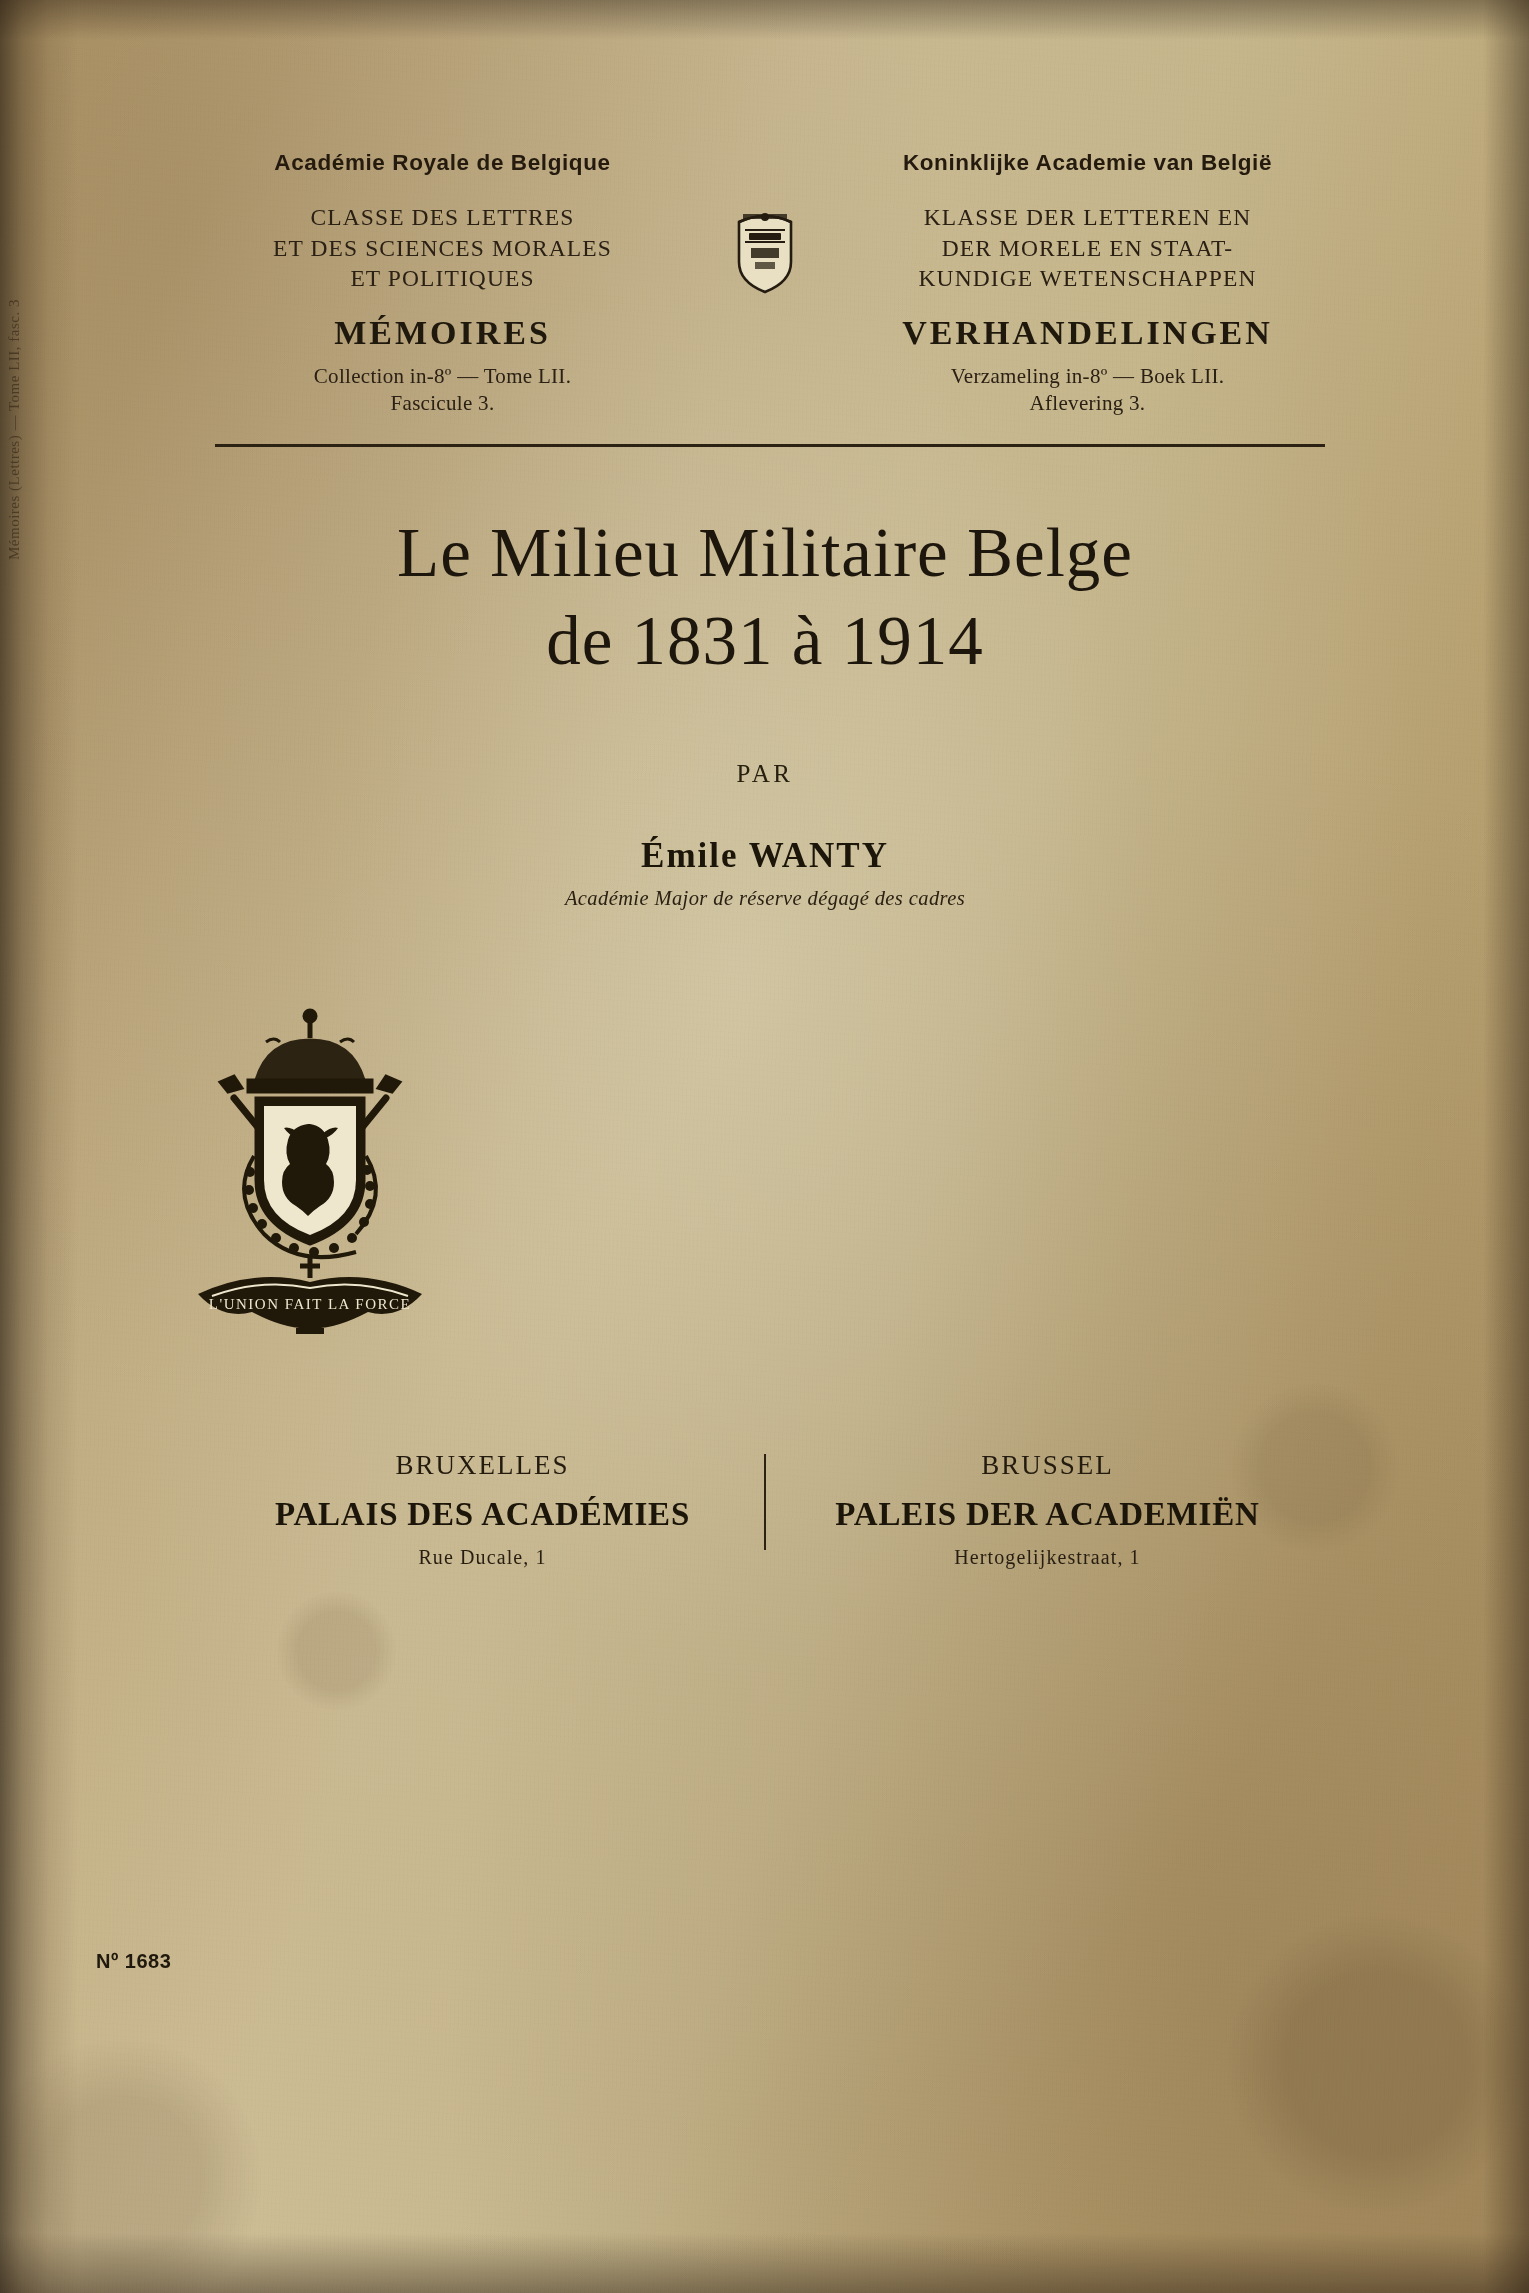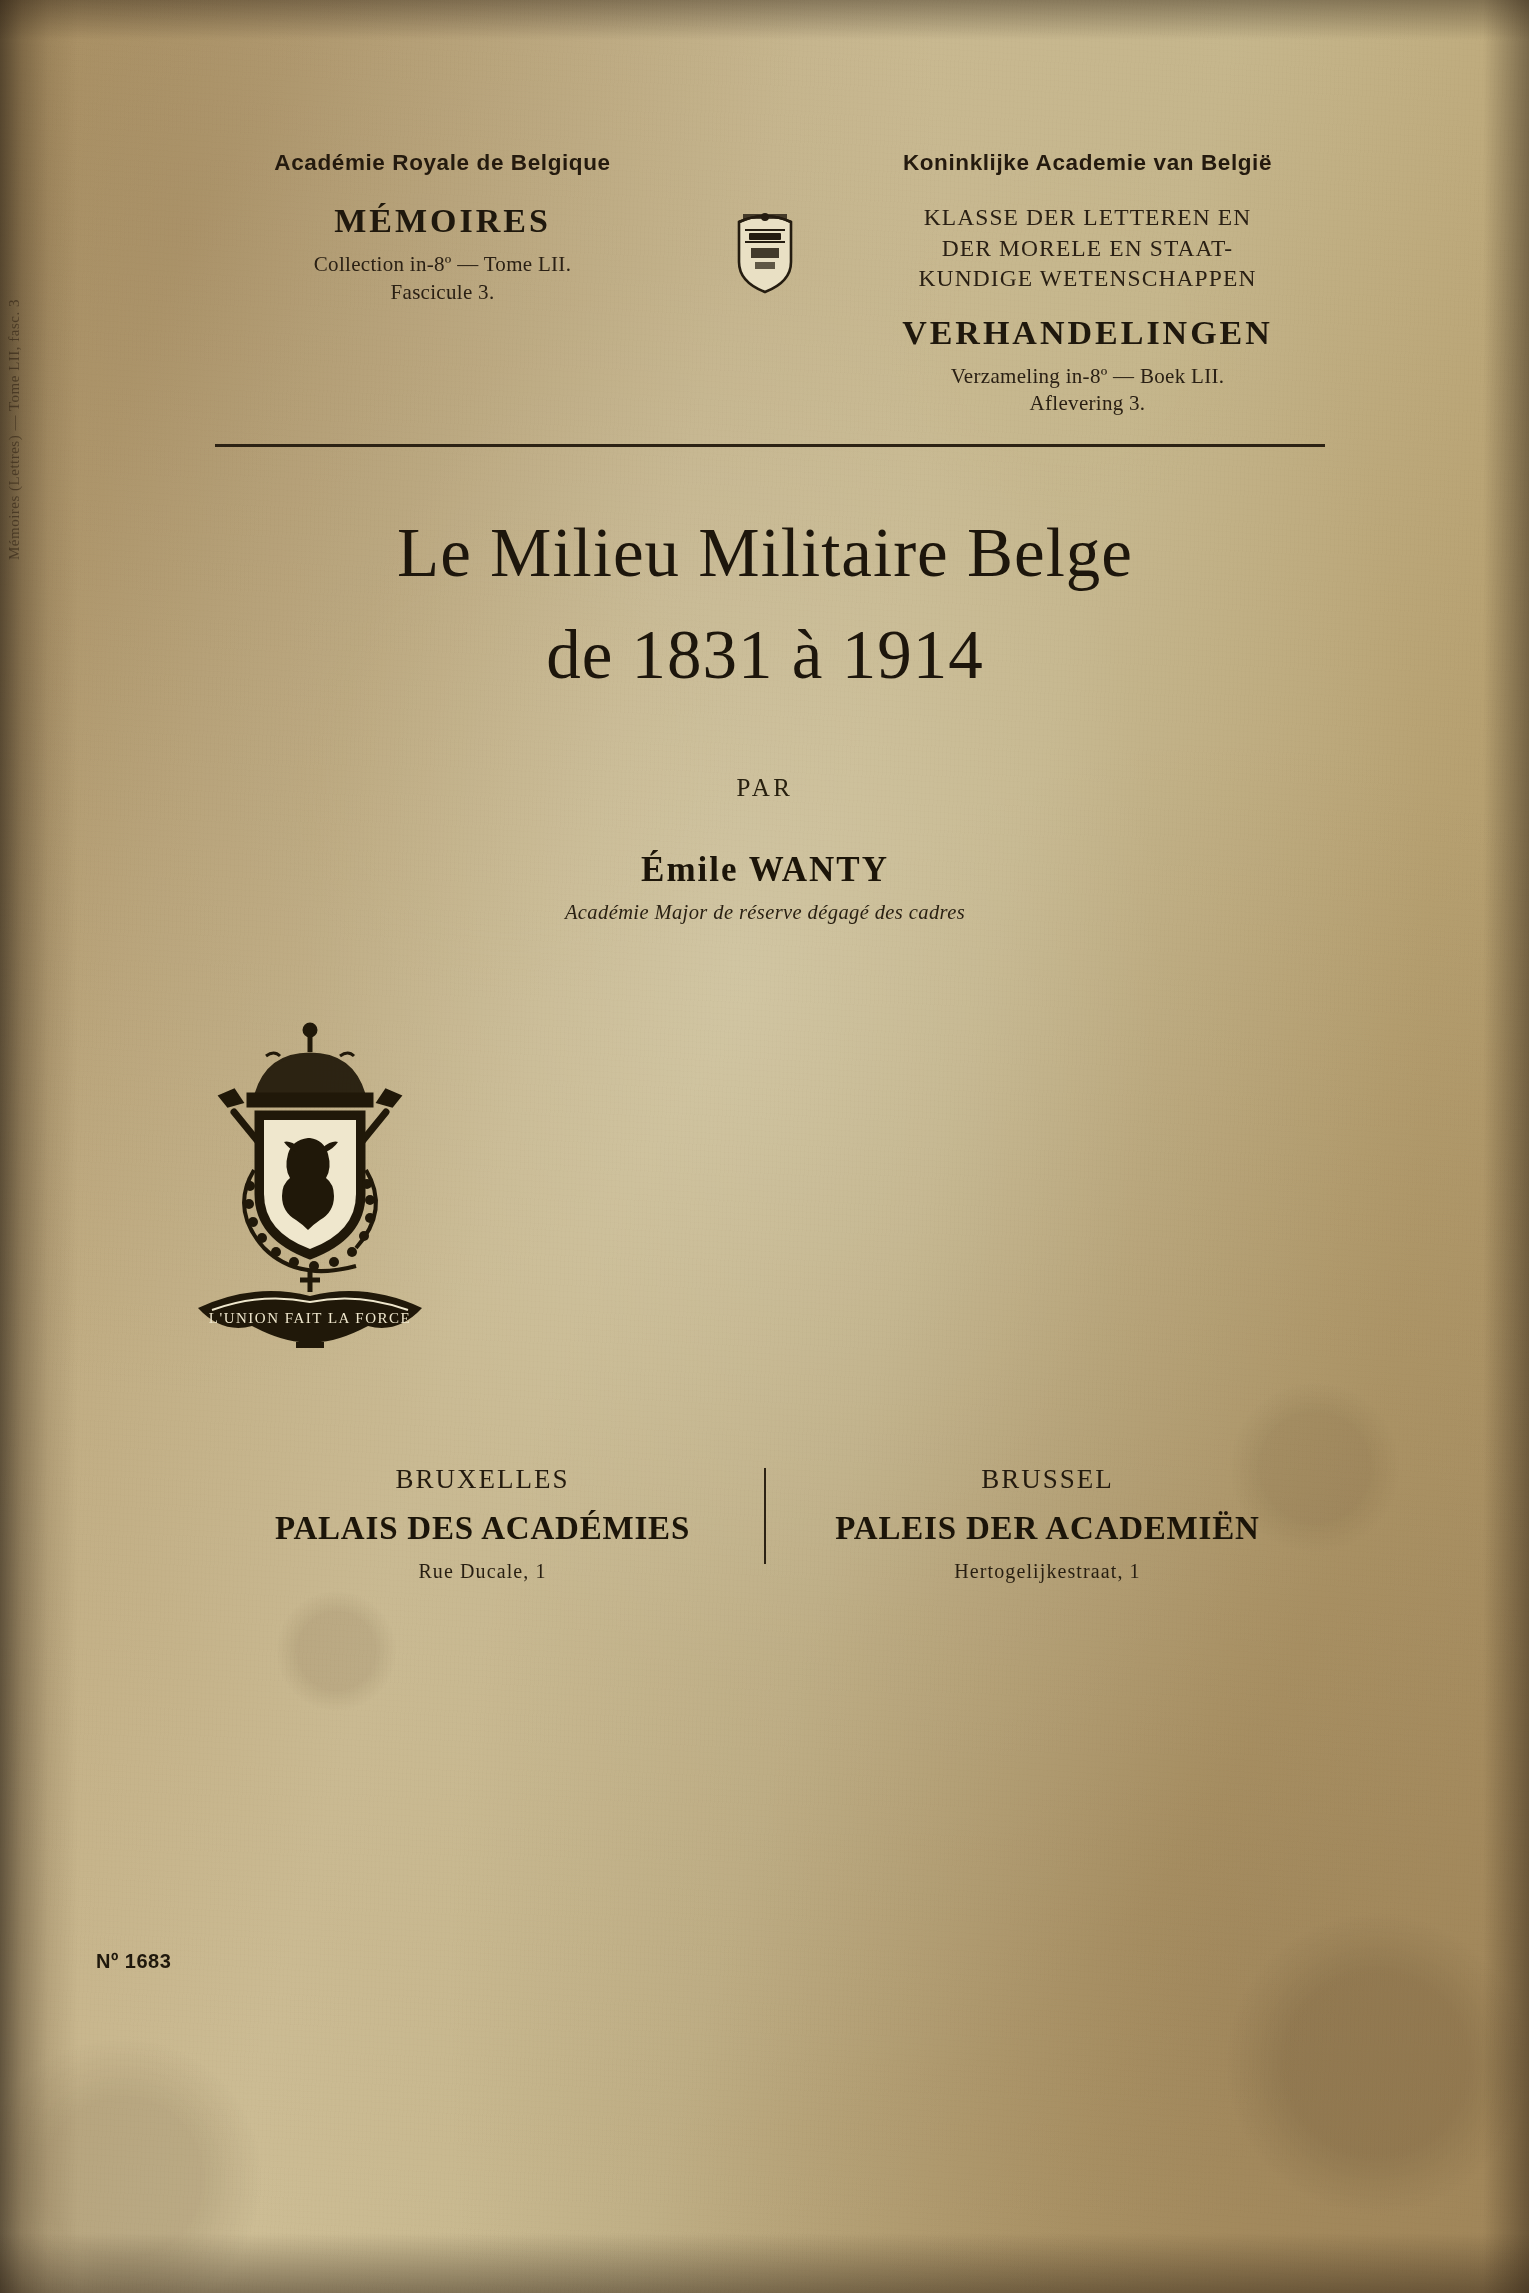--- a/index.html
+++ b/index.html
@@ -164,21 +164,21 @@
 
   
   .title {
     font-size: 69px;
     letter-spacing: 1px;
     line-height: 1.28;
     margin-top: 62px;
     color: #1d160c;
     font-family: "Liberation Serif", serif;
   }
-  .title .l2 { display:block; margin-top: 14px; }
+  .title .l2 { display:block; }
   .par {
     margin-top: 74px;
     font-size: 25px;
     letter-spacing: 3.5px;
     color: #28200f;
   }
   .author {
     margin-top: 48px;
     font-size: 35px;
     font-weight: bold;
@@ -297,20 +297,25 @@
             <circle cx="36" cy="17" r="4"></circle>
             <path d="M14 14 h44 v5 h-44 z" opacity=".8"></path>
           </g>
         </svg>
       </div>
 
       <div class="header-cols">
 
         <div class="hcol">
           <div class="acad-name">Académie Royale de Belgique</div>
+          <div class="classe">
+            <div>CLASSE DES LETTRES</div>
+            <div>ET DES SCIENCES MORALES</div>
+            <div>ET POLITIQUES</div>
+          </div>
           <div class="memoires">MÉMOIRES</div>
           <div class="collection">
             <div>Collection in-8º — Tome LII.</div>
             <div>Fascicule 3.</div>
           </div>
         </div>
 
         <div class="hcol">
           <div class="acad-name">Koninklijke Academie van België</div>
           <div class="classe">

